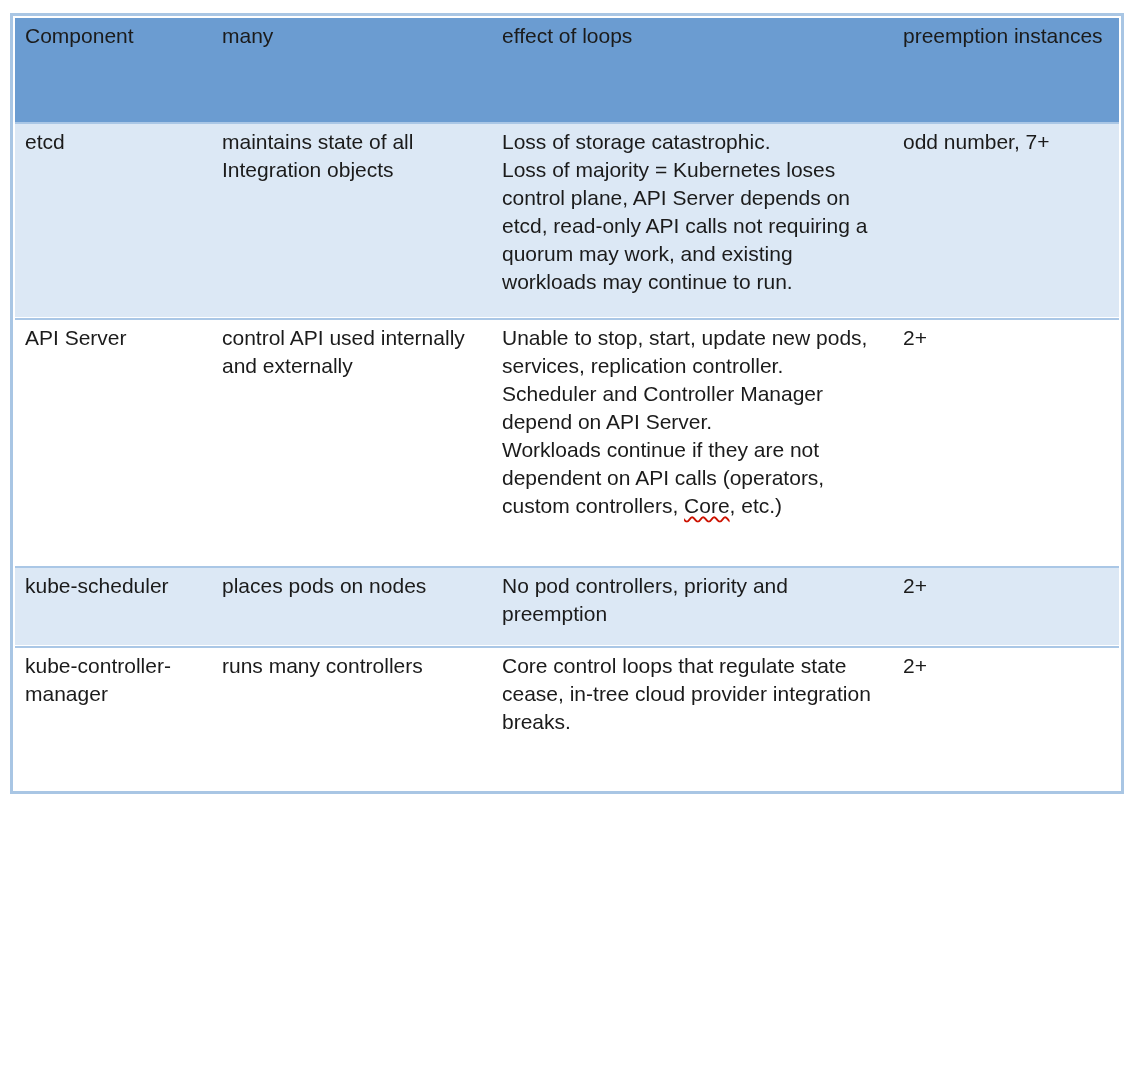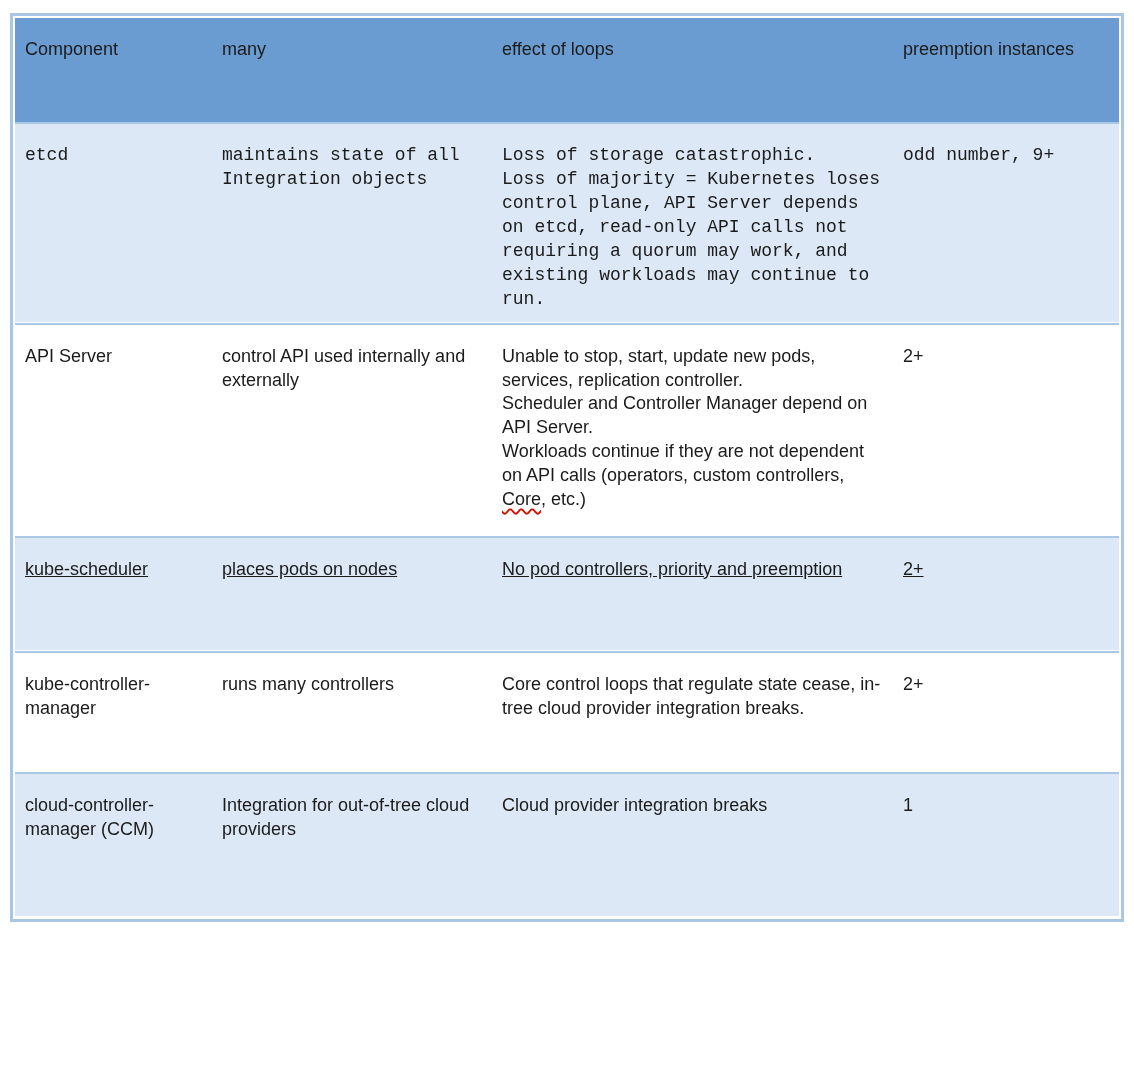--- a/index.html
+++ b/index.html
@@ -25,46 +25,46 @@
   }
   table.k8s-table {
     width: 100%;
     border-collapse: separate;
     border-spacing: 0;
     table-layout: fixed;
   }
   .k8s-table td, .k8s-table th {
     vertical-align: top;
     text-align: left;
-    font-size: 18px;
+    font-size: 21px;
     line-height: 1.33;
     font-weight: 400;
-    padding: 20px 12px 10px 10px;
+    padding: 4px 12px 10px 10px;
     overflow-wrap: break-word;
     word-wrap: break-word;
     white-space: pre-line;
   }
   .k8s-table thead th {
     background: #6b9cd1;
     height: 104px;
     box-sizing: border-box;
   }
   .k8s-table tbody td {
     border-top: 2px solid #aac7e6;
     border-bottom: 1px solid #ffffff;
     box-sizing: border-box;
   }
   
   .k8s-table tbody tr:nth-child(odd) td  { background: #dce8f5; }
   .k8s-table tbody tr:nth-child(even) td { background: #ffffff; }
   
-  .k8s-table tbody tr:nth-child(1) { height: 196px; font-family: Liberation Mono, monospace; }
-  .k8s-table tbody tr:nth-child(2) { height: 213px; }
-  .k8s-table tbody tr:nth-child(3) { height: 115px; text-decoration: underline; }
-  .k8s-table tbody tr:nth-child(4) { height: 121px; }
+  .k8s-table tbody tr:nth-child(1) { height: 196px; }
+  .k8s-table tbody tr:nth-child(2) { height: 248px; }
+  .k8s-table tbody tr:nth-child(3) { height: 80px; }
+  .k8s-table tbody tr:nth-child(4) { height: 143px; }
   .k8s-table tbody tr:nth-child(5) { height: 145px; }
   .k8s-table tbody tr:nth-child(6) { height: 141px; }
   
   .misspelled {
     text-decoration: underline wavy #cc1100;
     text-decoration-thickness: 1.5px;
     text-underline-offset: 3px;
   }
 </style>
 </head>
@@ -86,21 +86,21 @@
           <th>effect of loops</th>
           <th>preemption instances</th>
         </tr>
       </thead>
       <tbody>
         <tr>
           <td>etcd</td>
           <td>maintains state of all Integration objects</td>
           <td>Loss of storage catastrophic.
 Loss of majority = Kubernetes loses control plane, API Server depends on etcd, read-only API calls not requiring a quorum may work, and existing workloads may continue to run.</td>
-          <td>odd number, 9+</td>
+          <td>odd number, 7+</td>
         </tr>
         <tr>
           <td>API Server</td>
           <td>control API used internally and externally</td>
           <td>Unable to stop, start, update new pods, services, replication controller.
 Scheduler and Controller Manager depend on API Server.
 Workloads continue if they are not dependent on API calls (operators, custom controllers, <span class="misspelled">Core</span>, etc.)</td>
           <td>2+</td>
         </tr>
         <tr>
@@ -108,22 +108,16 @@
           <td>places pods on nodes</td>
           <td>No pod controllers, priority and preemption</td>
           <td>2+</td>
         </tr>
         <tr>
           <td>kube-controller-manager</td>
           <td>runs many controllers</td>
           <td>Core control loops that regulate state cease, in-tree cloud provider integration breaks.</td>
           <td>2+</td>
         </tr>
-        <tr>
-          <td>cloud-controller-manager (CCM)</td>
-          <td>Integration for out-of-tree cloud providers</td>
-          <td>Cloud provider integration breaks</td>
-          <td>1</td>
-        </tr>
       </tbody>
     </table>
   </div>
 </div>
 
 </body></html>

